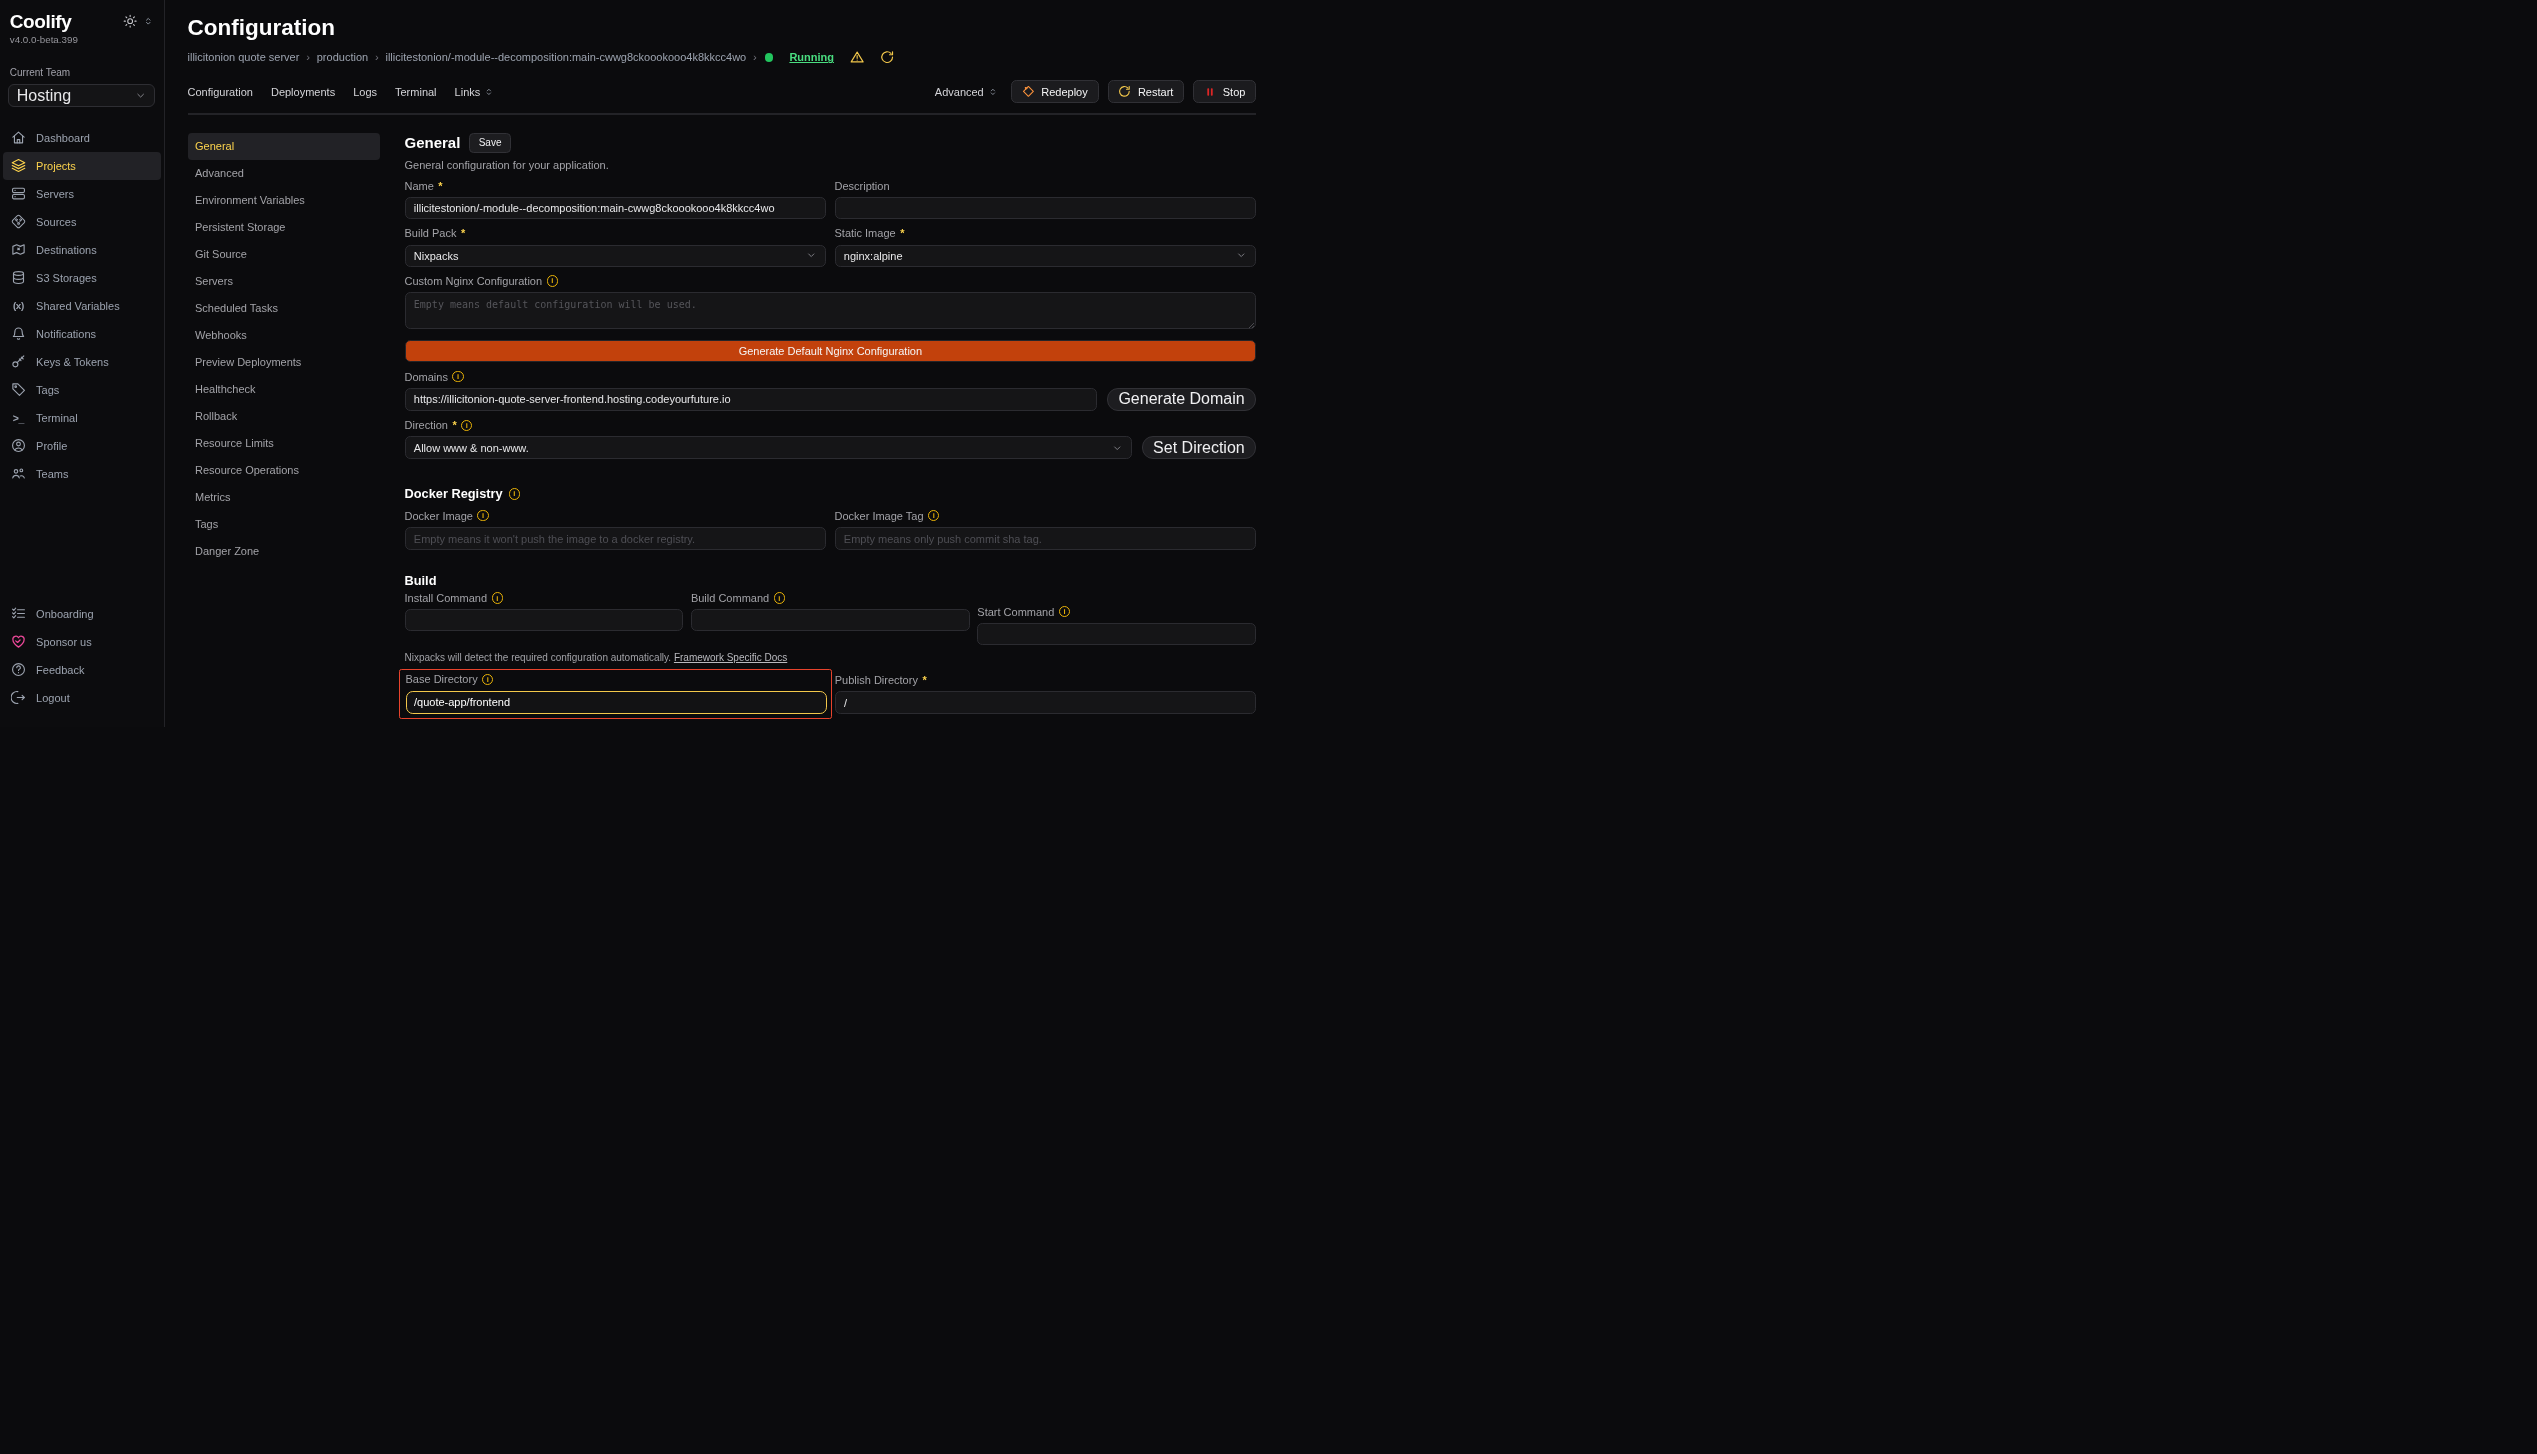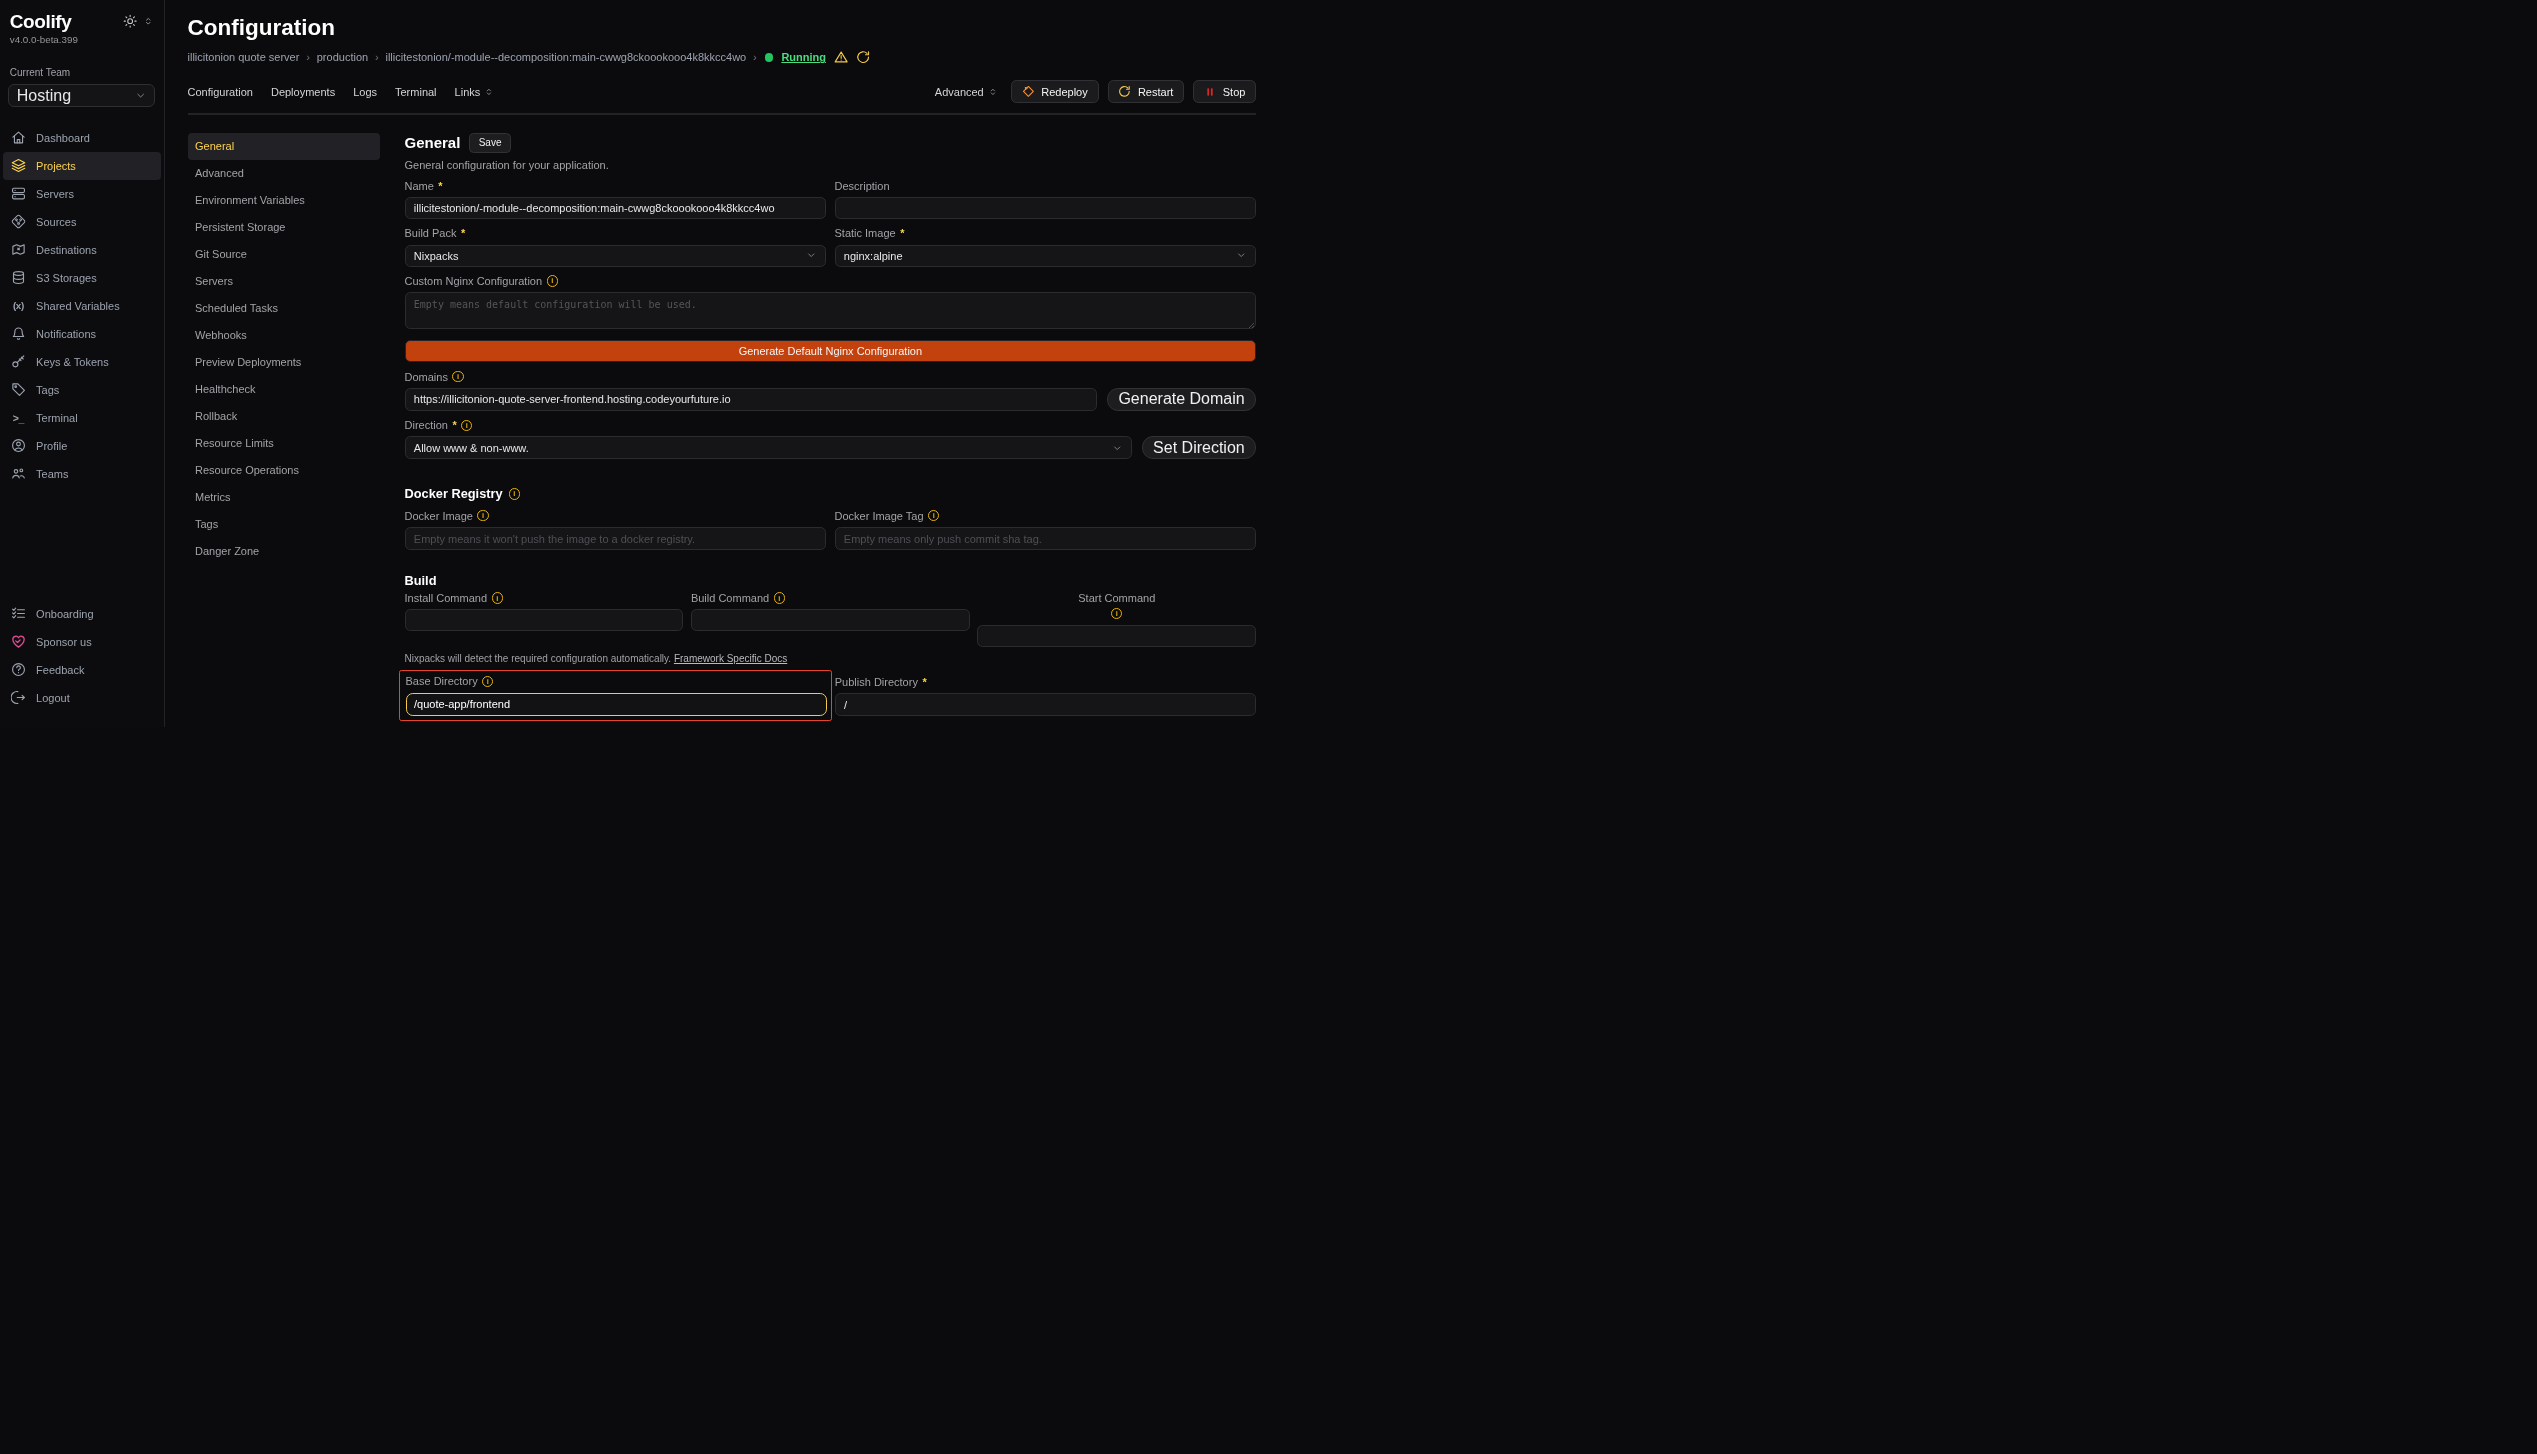--- a/index.html
+++ b/index.html
@@ -26,21 +26,21 @@
   .icon-terminal::after{content:">_";font-size:10.5px;}
   .pink{color:#ec4899 !important;}
 
   
   .main{position:absolute;left:165px;top:0;width:1104px;height:100%;}
   .page-head{padding:7.5px 12.8px 0 22.5px;}
   .page-title{font-size:22.5px;font-weight:800;color:#fff;margin:6px 0 0;line-height:27px;}
   .breadcrumb{display:flex;align-items:center;gap:6.8px;margin-top:9.8px;font-size:11px;color:#9ca3af;}
   .crumb{cursor:pointer;}
   .crumb-sep{color:#71717a;font-size:11.3px;}
-  .status{display:flex;align-items:center;gap:8px;margin-left:1.5px;}
+  .status{display:flex;align-items:center;gap:16px;margin-left:1.5px;}
   .status-dot{width:8.3px;height:8.3px;border-radius:50%;background:#22c55e;}
   .status-text{color:#4ade80;font-weight:700;text-decoration:underline;cursor:pointer;}
   .warn-ic,.refresh-ic{color:#f3c84b;}
 
   .tabbar{display:flex;align-items:center;margin-top:15.8px;padding:0 12.8px 0 22.5px;}
   .tabs{display:flex;align-items:center;gap:18px;font-size:11px;color:#d4d4d8;}
   .tab{display:flex;align-items:center;gap:3.8px;cursor:pointer;}
   .tab-actions{margin-left:auto;display:flex;align-items:center;gap:9px;}
   .advanced{display:flex;align-items:center;gap:3.8px;font-size:11px;color:#d4d4d8;cursor:pointer;margin-right:4.5px;}
   .btn{display:flex;align-items:center;gap:6.8px;height:23px;padding:0 9.8px;background:#1b1b1e;border:0.8px solid #303035;border-radius:5.3px;color:#f5f5f6;font-size:11px;cursor:pointer;white-space:nowrap;}
@@ -501,21 +501,21 @@
             <input class="input" type="text" style="">
           </div>
           <div class="col">
             <div class="label" style="margin-top:4.5px;">
                 <span>Build Command</span>
                 <span class="info"></span>
               </div>
             <input class="input" type="text" style="">
           </div>
           <div class="col">
-            <div class="label" style="margin-top:4px;flex-direction:column;">
+            <div class="label" style="margin-top:18px;">
                 <span>Start Command</span>
                 <span class="info"></span>
               </div>
             <input class="input" type="text" style="">
           </div>
         </div>
         <div class="note">
           <span>Nixpacks will detect the required configuration automatically.</span>
           <a>Framework Specific Docs</a>
         </div>

